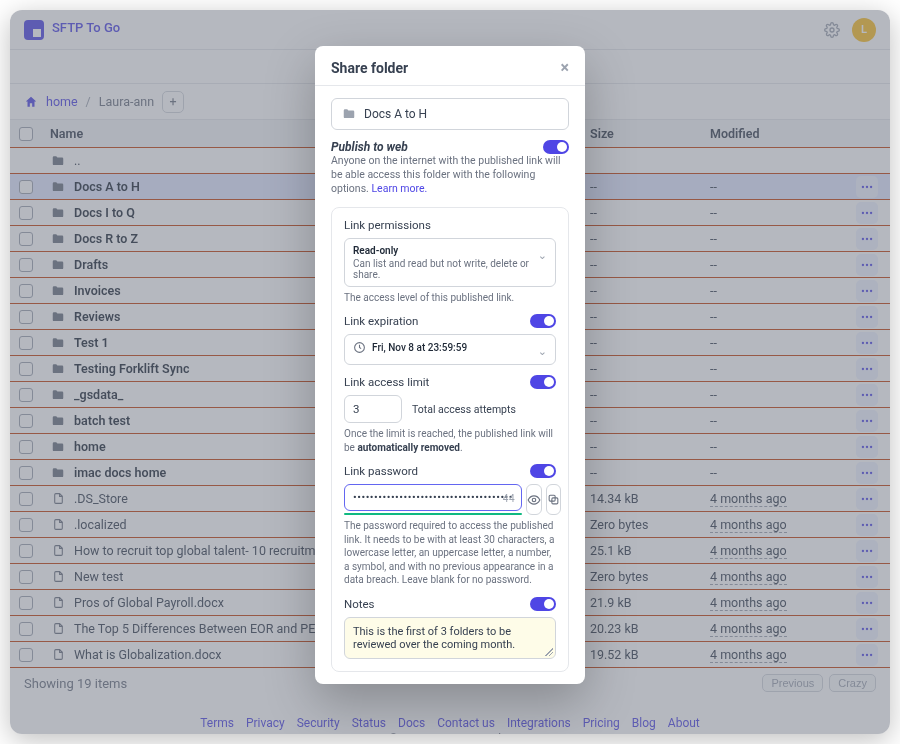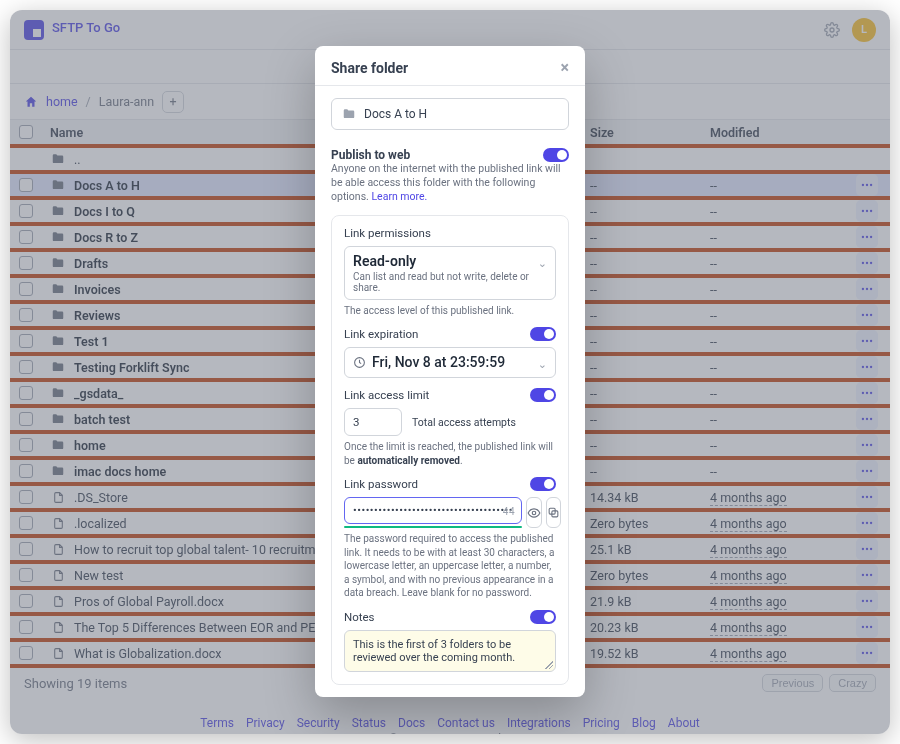--- a/index.html
+++ b/index.html
@@ -59,21 +59,21 @@
     width:22px;height:22px;border:1px solid #d1d5db;border-radius:5px;
     display:flex;align-items:center;justify-content:center;color:#6b7280;background:#fff;
   }
   
   .table-head, .row {
     display:grid;
     grid-template-columns: 32px 32px 1fr 120px 140px 34px;
     align-items:center;
     padding: 0 6px 0 0;
     height:26px;
-    border-bottom:4px solid #c2410c;
+    border-bottom:1px solid #c2410c;
     font-size:12.5px;
   }
   .table-head{ background:#f3f4f6; font-weight:600; color:#374151; height:28px;}
   .row .checkbox, .table-head .checkbox{
     justify-self:center;
     width:14px;height:14px;border:1.5px solid #9ca3af;border-radius:3px;background:#fff;
   }
   .icon-cell{display:flex;justify-content:center;color:#6b7280;}
   .name-cell{display:flex;align-items:center;gap:6px;color:#374151;}
   .name-cell.bold{font-weight:600;color:#1f2937;}
@@ -120,21 +120,21 @@
   .help-text{font-size:10.5px;color:#6b7280;line-height:1.35;}
   .help-text a{color:#4f46e5;text-decoration:none;}
   .panel{
     border:1px solid #e5e7eb;border-radius:8px;margin-top:10px;padding:10px 12px 12px;
   }
   .panel .field-label{font-size:11.5px;color:#374151;margin-bottom:6px;}
   .select-box{
     border:1px solid #d1d5db;border-radius:6px;padding:6px 8px;
     display:flex;justify-content:space-between;align-items:flex-start;gap:8px;
   }
-  .select-main{font-size:14px;font-weight:600;color:#1f2937;}
+  .select-main{font-size:10px;font-weight:600;color:#1f2937;}
   .select-sub{font-size:10px;color:#6b7280;margin-top:2px;}
   .chev{color:#9ca3af;margin-top:4px;}
   .row-flex{display:flex;align-items:center;justify-content:space-between;gap:8px;}
   .toggle{width:26px;height:14px;border-radius:999px;background:#4f46e5;position:relative;}
   .toggle::after{content:"";position:absolute;right:2px;top:2px;width:10px;height:10px;border-radius:50%;background:#fff;}
   .input-box{
     border:1px solid #d1d5db;border-radius:6px;padding:6px 8px;font-size:11.5px;color:#374151;width:58px;text-align:left;
   }
   .tiny{font-size:10px;color:#6b7280;line-height:1.35;margin-top:4px;}
   .tiny b{font-weight:700;color:#374151;}
@@ -148,21 +148,21 @@
   .icon-btn{
     border:1px solid #d1d5db;border-radius:6px;width:30px;display:flex;align-items:center;justify-content:center;margin-left:4px;color:#6b7280;
   }
   .notes-box{
     border:1px solid #d1d5db;border-radius:6px;background:#fefce8;padding:7px 8px;font-size:11px;color:#374151;position:relative;
   }
   .notes-resize{position:absolute;right:2px;bottom:2px;width:8px;height:8px;
     background:linear-gradient(135deg,transparent 50%,#9ca3af 50%,#9ca3af 60%,transparent 60%,transparent 70%,#9ca3af 70%,#9ca3af 80%,transparent 80%);
   }
   .spacer-6{height:6px;}
-  .modal .row-flex.heading{margin-top:18px;}
+  .modal .row-flex.heading{margin-top:10px;font-style:italic;}
   .modal .field-block{margin-top:10px;}
 </style>
 </head>
 <body>
 
 <div class="card">
 
   <div class="app-header">
     <div class="brand">
       <div class="brand-logo"></div>

